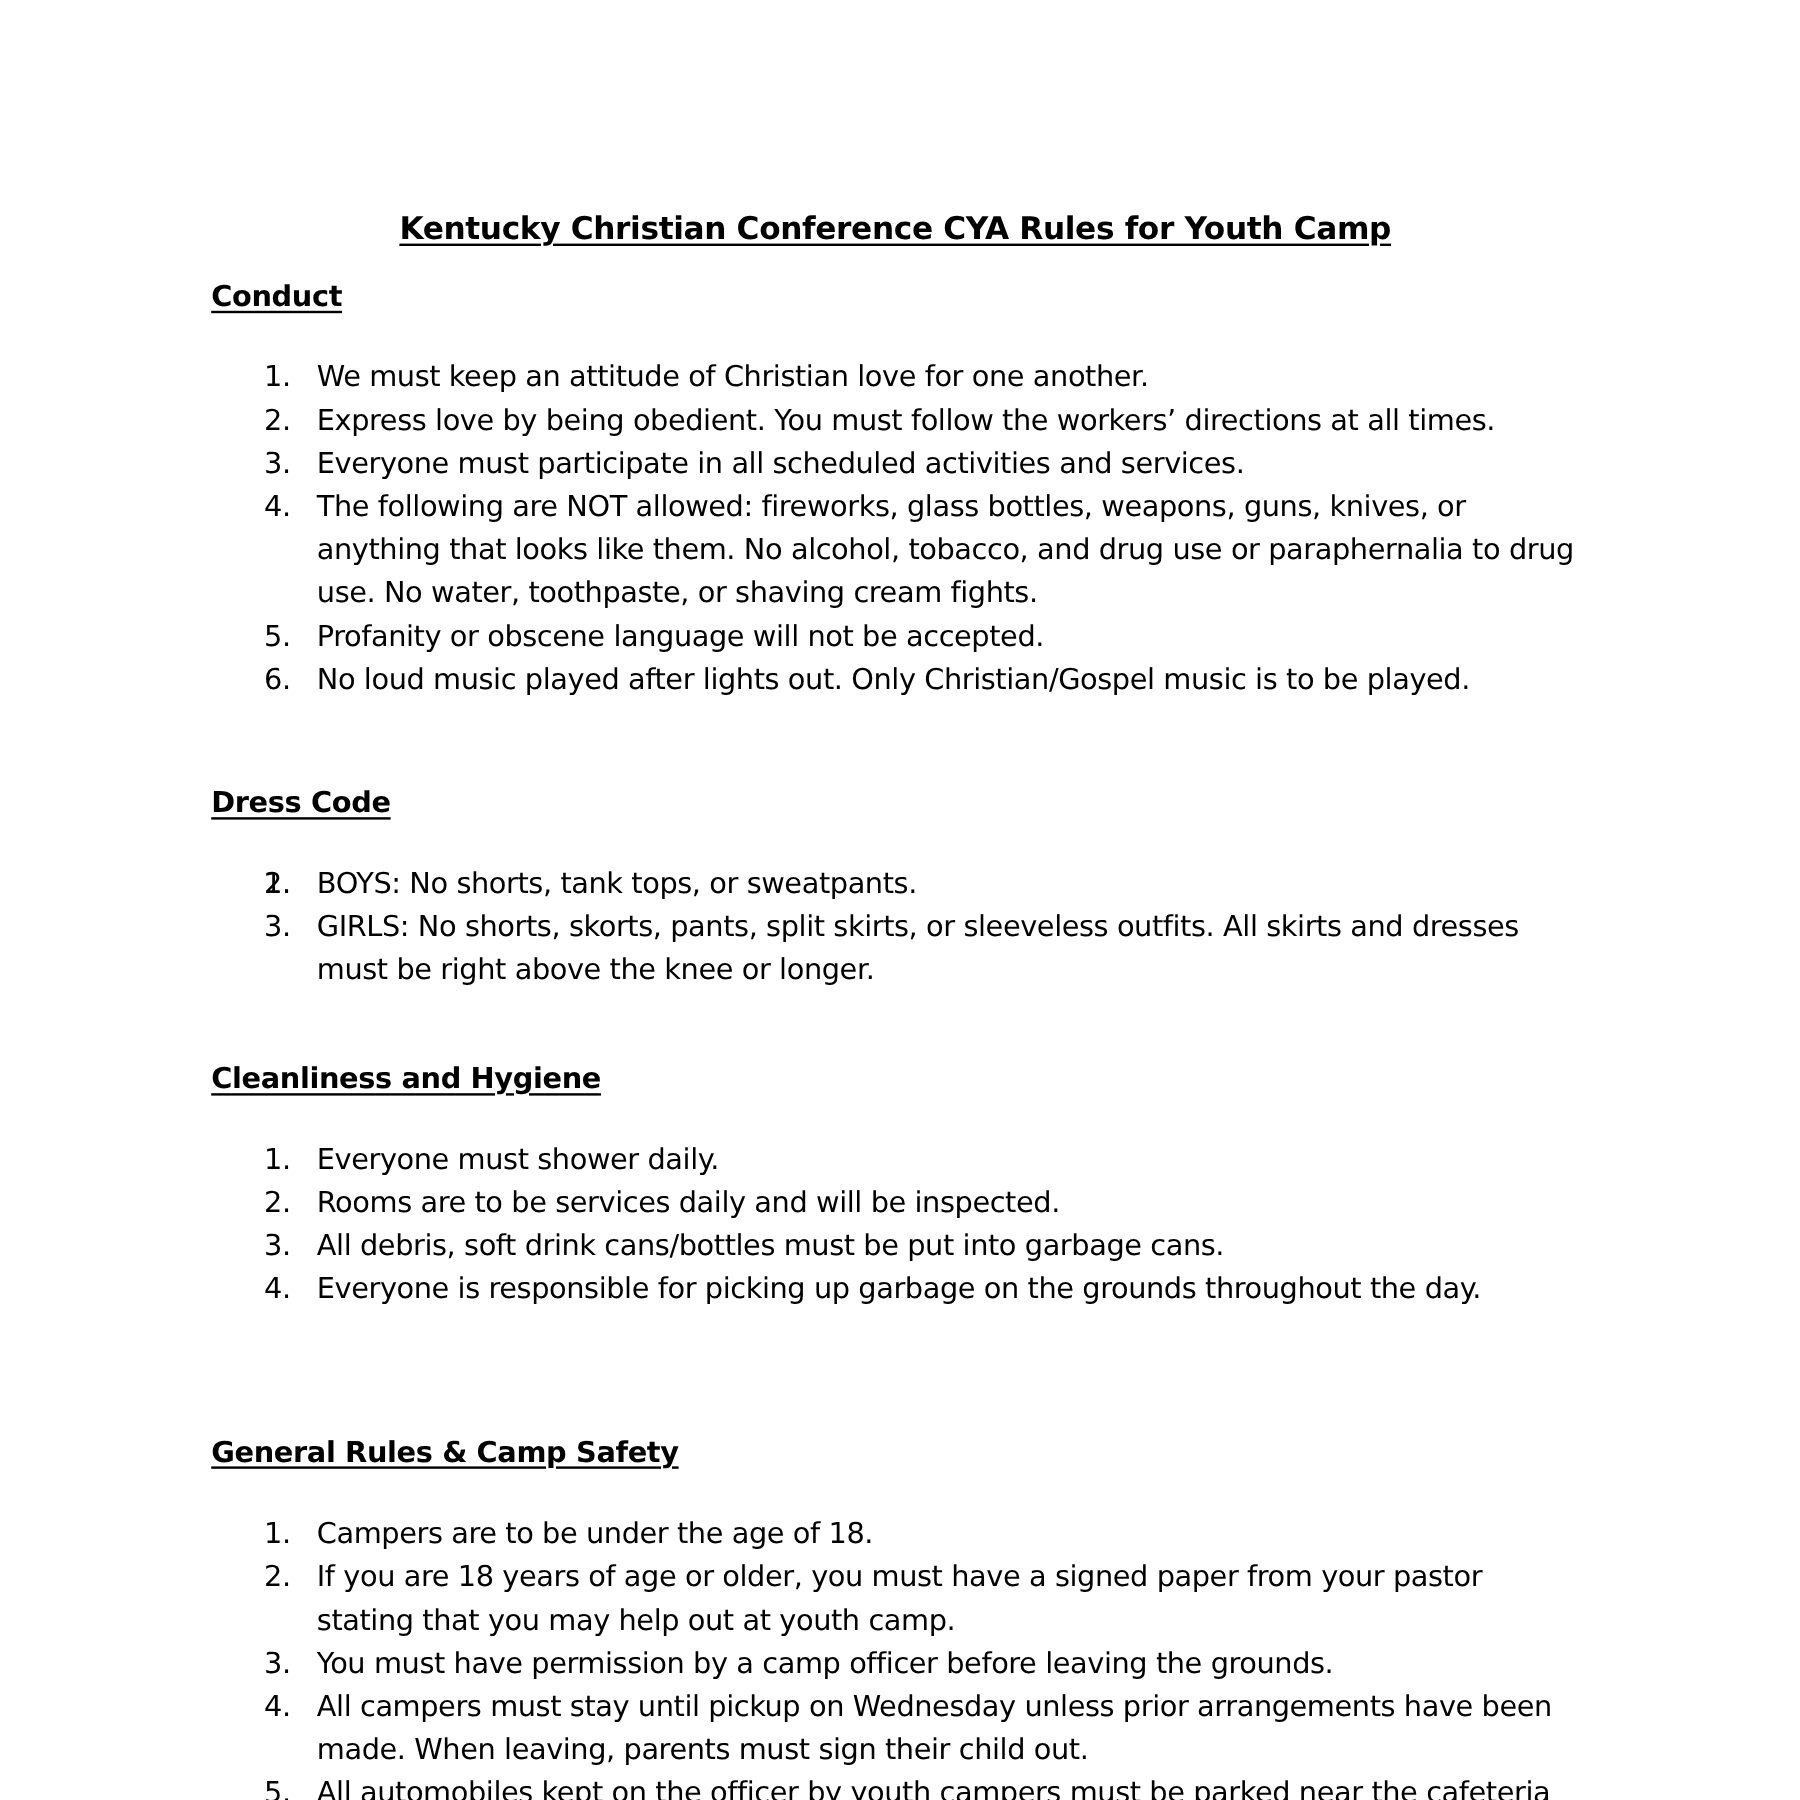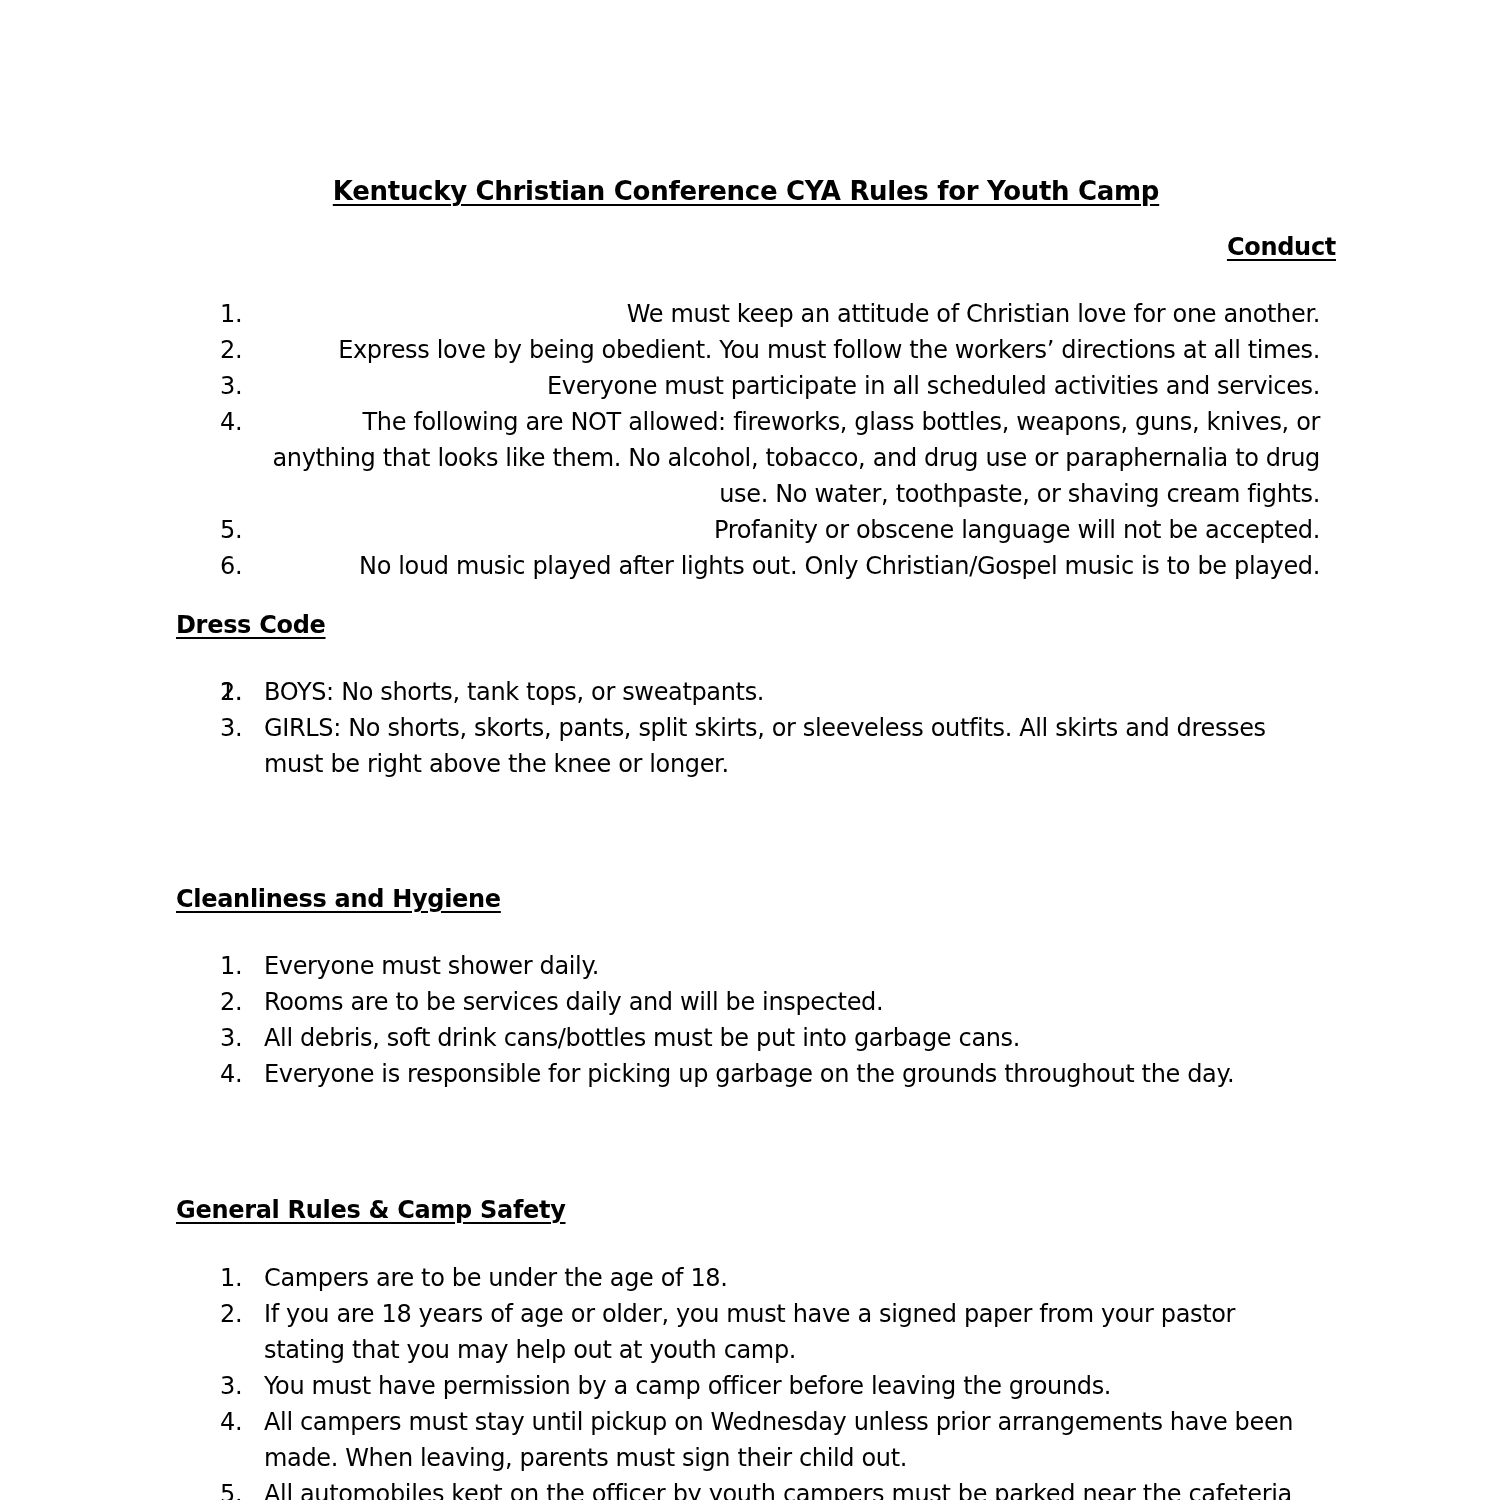--- a/index.html
+++ b/index.html
@@ -66,23 +66,23 @@
       font-size: 24px;
       line-height: 36px;
       letter-spacing: -0.35px;
       white-space: normal;
     }
     .rule-num {
       position: absolute;
       left: 0;
       top: 0;
     }
-    #sec-conduct { top: 232px; text-align: right; }
+    #sec-conduct { top: 232px; }
     #sec-conduct .rule-list { top: 64px; }
-    #sec-dress { top: 610px; }
+    #sec-dress { top: 654px; }
     #sec-dress .rule-list { top: 64px; }
     #sec-clean { top: 884px; }
     #sec-clean .rule-list { top: 64px; }
     #sec-general { top: 1195px; }
     #sec-general .rule-list { top: 65px; }
   </style>
 </head>
 <body>
 
 <div class="page">

